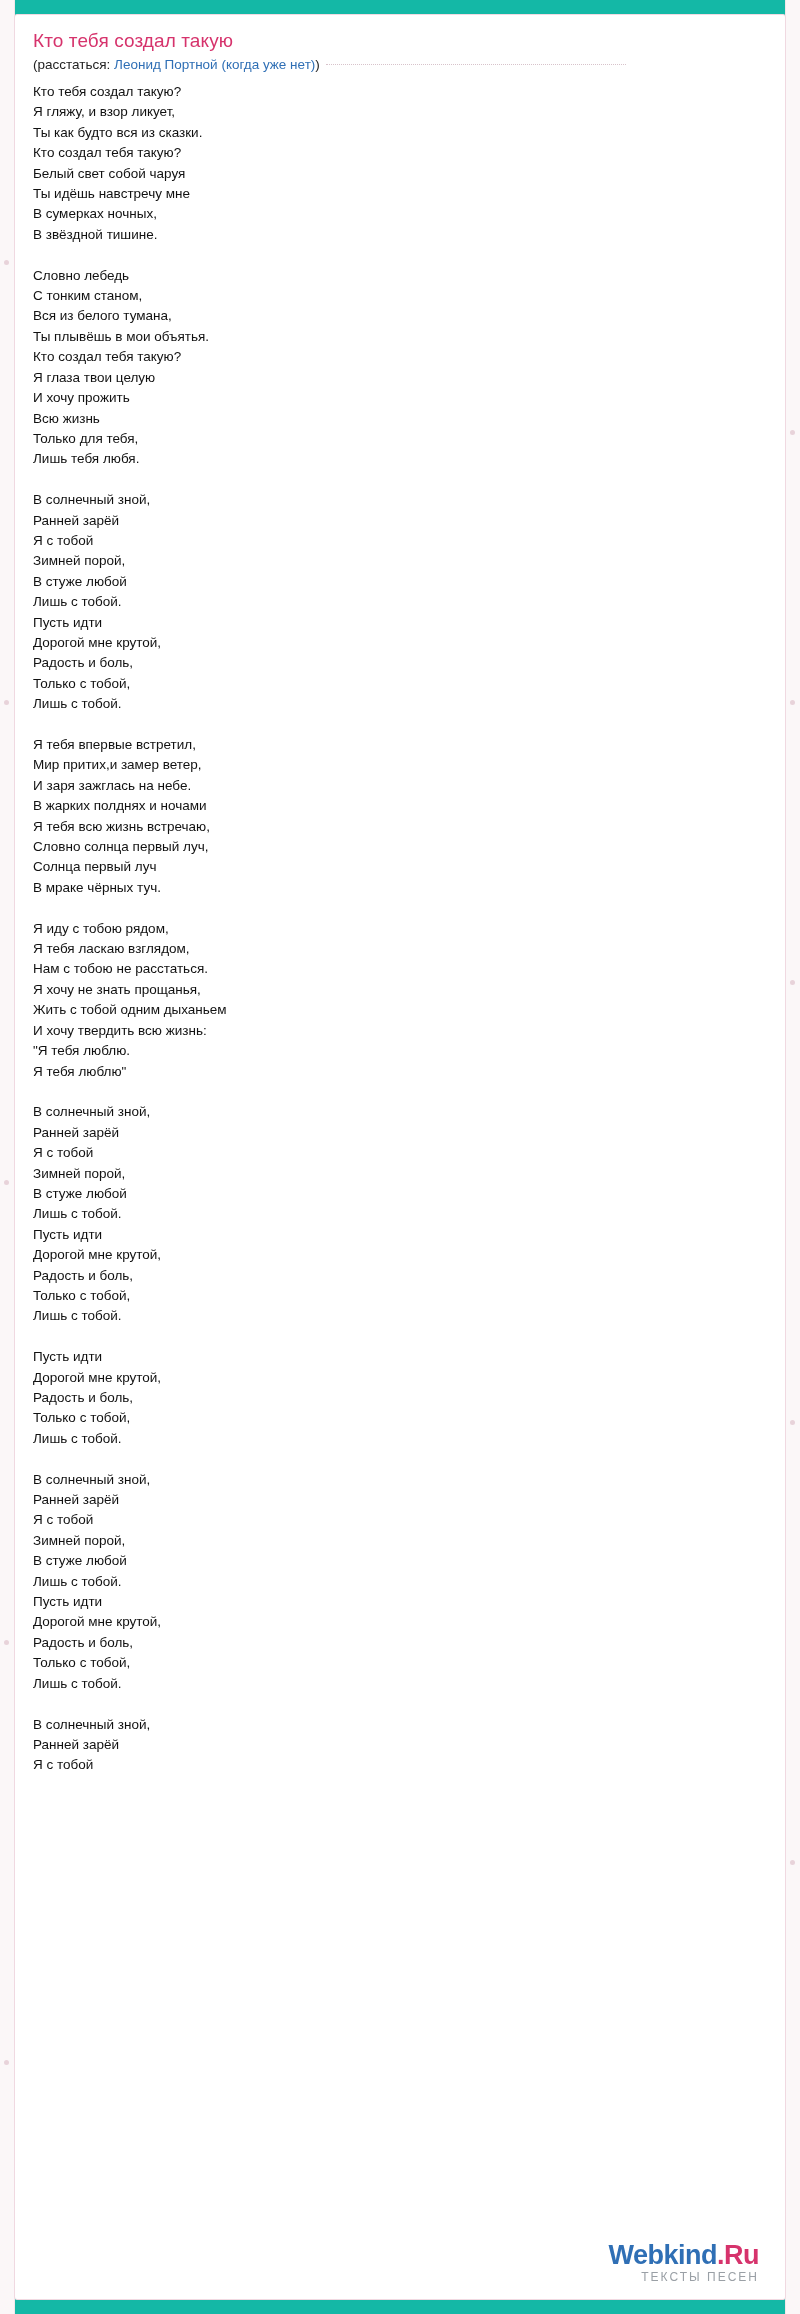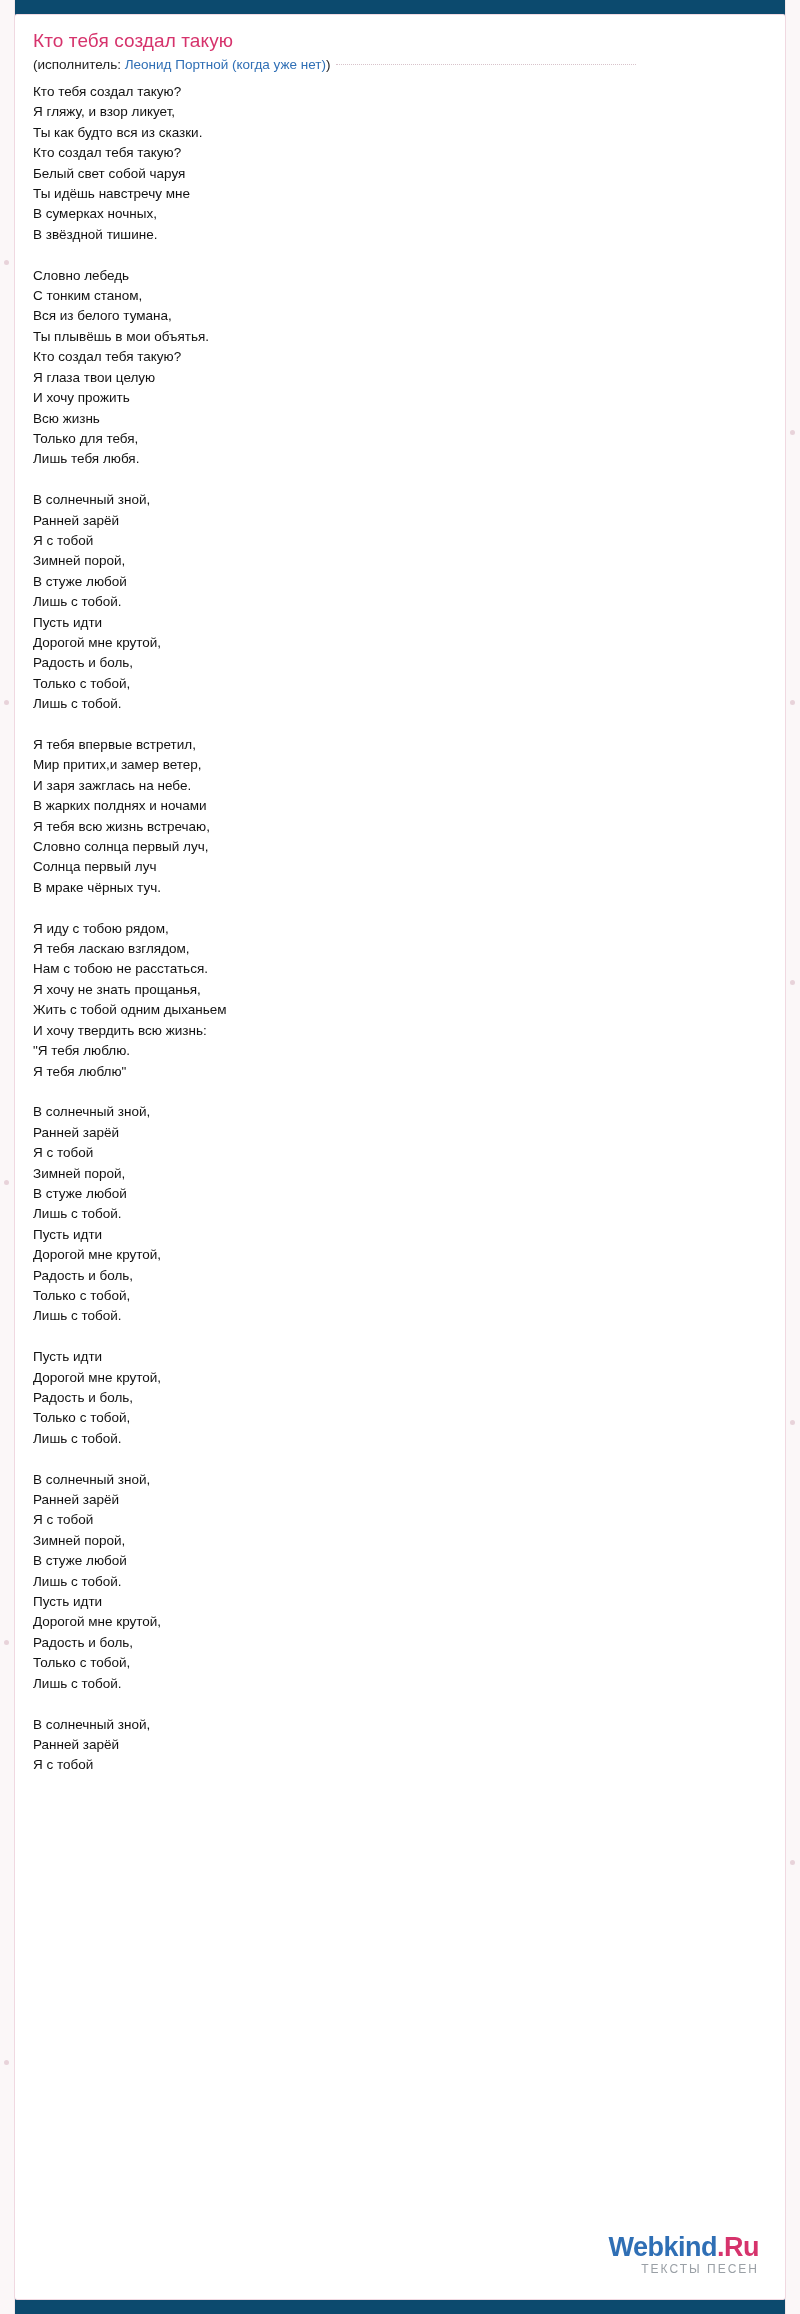--- a/index.html
+++ b/index.html
@@ -11,21 +11,21 @@
     min-height: 2314px;
     background: #ffffff;
     font-family: "Liberation Sans", sans-serif;
     position: relative;
   }
   .page {
     position: relative;
     width: 800px;
     min-height: 2314px;
     box-sizing: border-box;
-    background: #0c4a6e;
+    background: #14b8a6;
     padding-left: 40px;
   }
   
   .rail {
     position: absolute;
     top: 0;
     bottom: 0;
     width: 14px;
     background: #fbf7f8;
     border-right: 1px solid #f0e4e8;
@@ -84,21 +84,21 @@
     font-size: 13.5px;
     line-height: 20.4px;
     color: #111111;
     white-space: pre-wrap;
     margin: 10px 0 0 0;
     font-family: Liberation Sans, sans-serif;
   }
   .footer-logo {
     position: absolute;
     right: 26px;
-    bottom: 24px;
+    bottom: 16px;
     text-align: right;
     line-height: 1;
   }
   .footer-logo .wk {
     font-size: 27px;
     font-weight: bold;
     color: #2f6fb5;
     letter-spacing: -0.5px;
   }
   .footer-logo .ru {
@@ -131,21 +131,21 @@
     <span class="dot" style="top:700px"></span>
     <span class="dot" style="top:980px"></span>
     <span class="dot" style="top:1420px"></span>
     <span class="dot" style="top:1860px"></span>
   </div>
 
   <div class="song-card">
 
     <h1 class="song-title">Кто тебя создал такую</h1>
 
-    <div class="artist-line"><span>(исполнитель: </span><a href="#" class="artist-link">Леонид Портной (когда уже нет)</a><span>)</span><span class="dots"></span></div>
+    <div class="artist-line"><span>(расстаться: </span><a href="#" class="artist-link">Леонид Портной (когда уже нет)</a><span>)</span><span class="dots"></span></div>
 
     <pre class="lyrics">Кто тебя создал такую?
 Я гляжу, и взор ликует,
 Ты как будто вся из сказки.
 Кто создал тебя такую?
 Белый свет собой чаруя
 Ты идёшь навстречу мне
 В сумерках ночных,
 В звёздной тишине.
 

